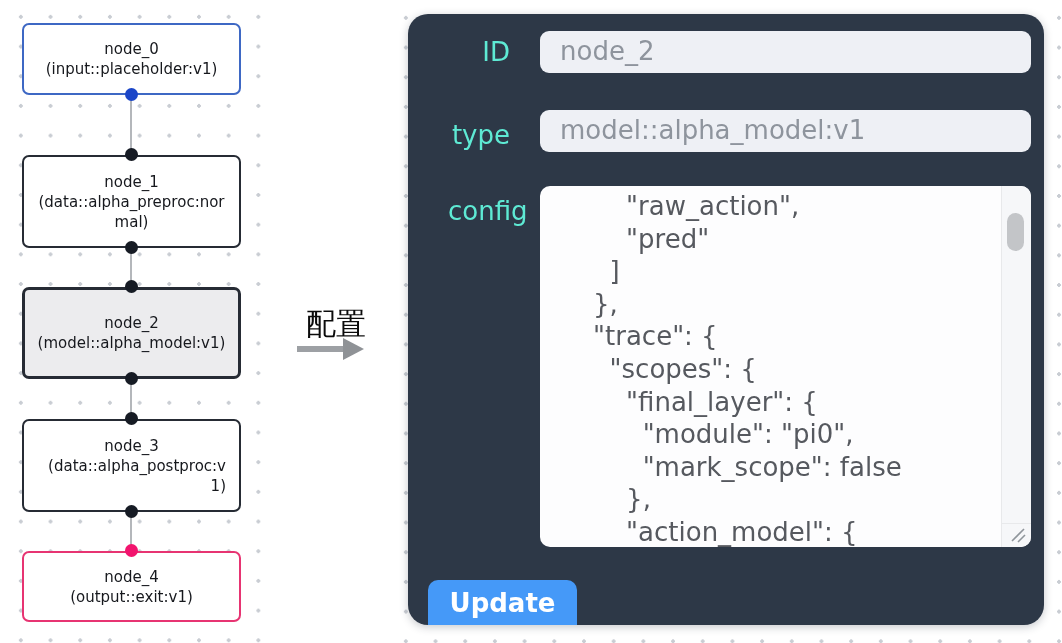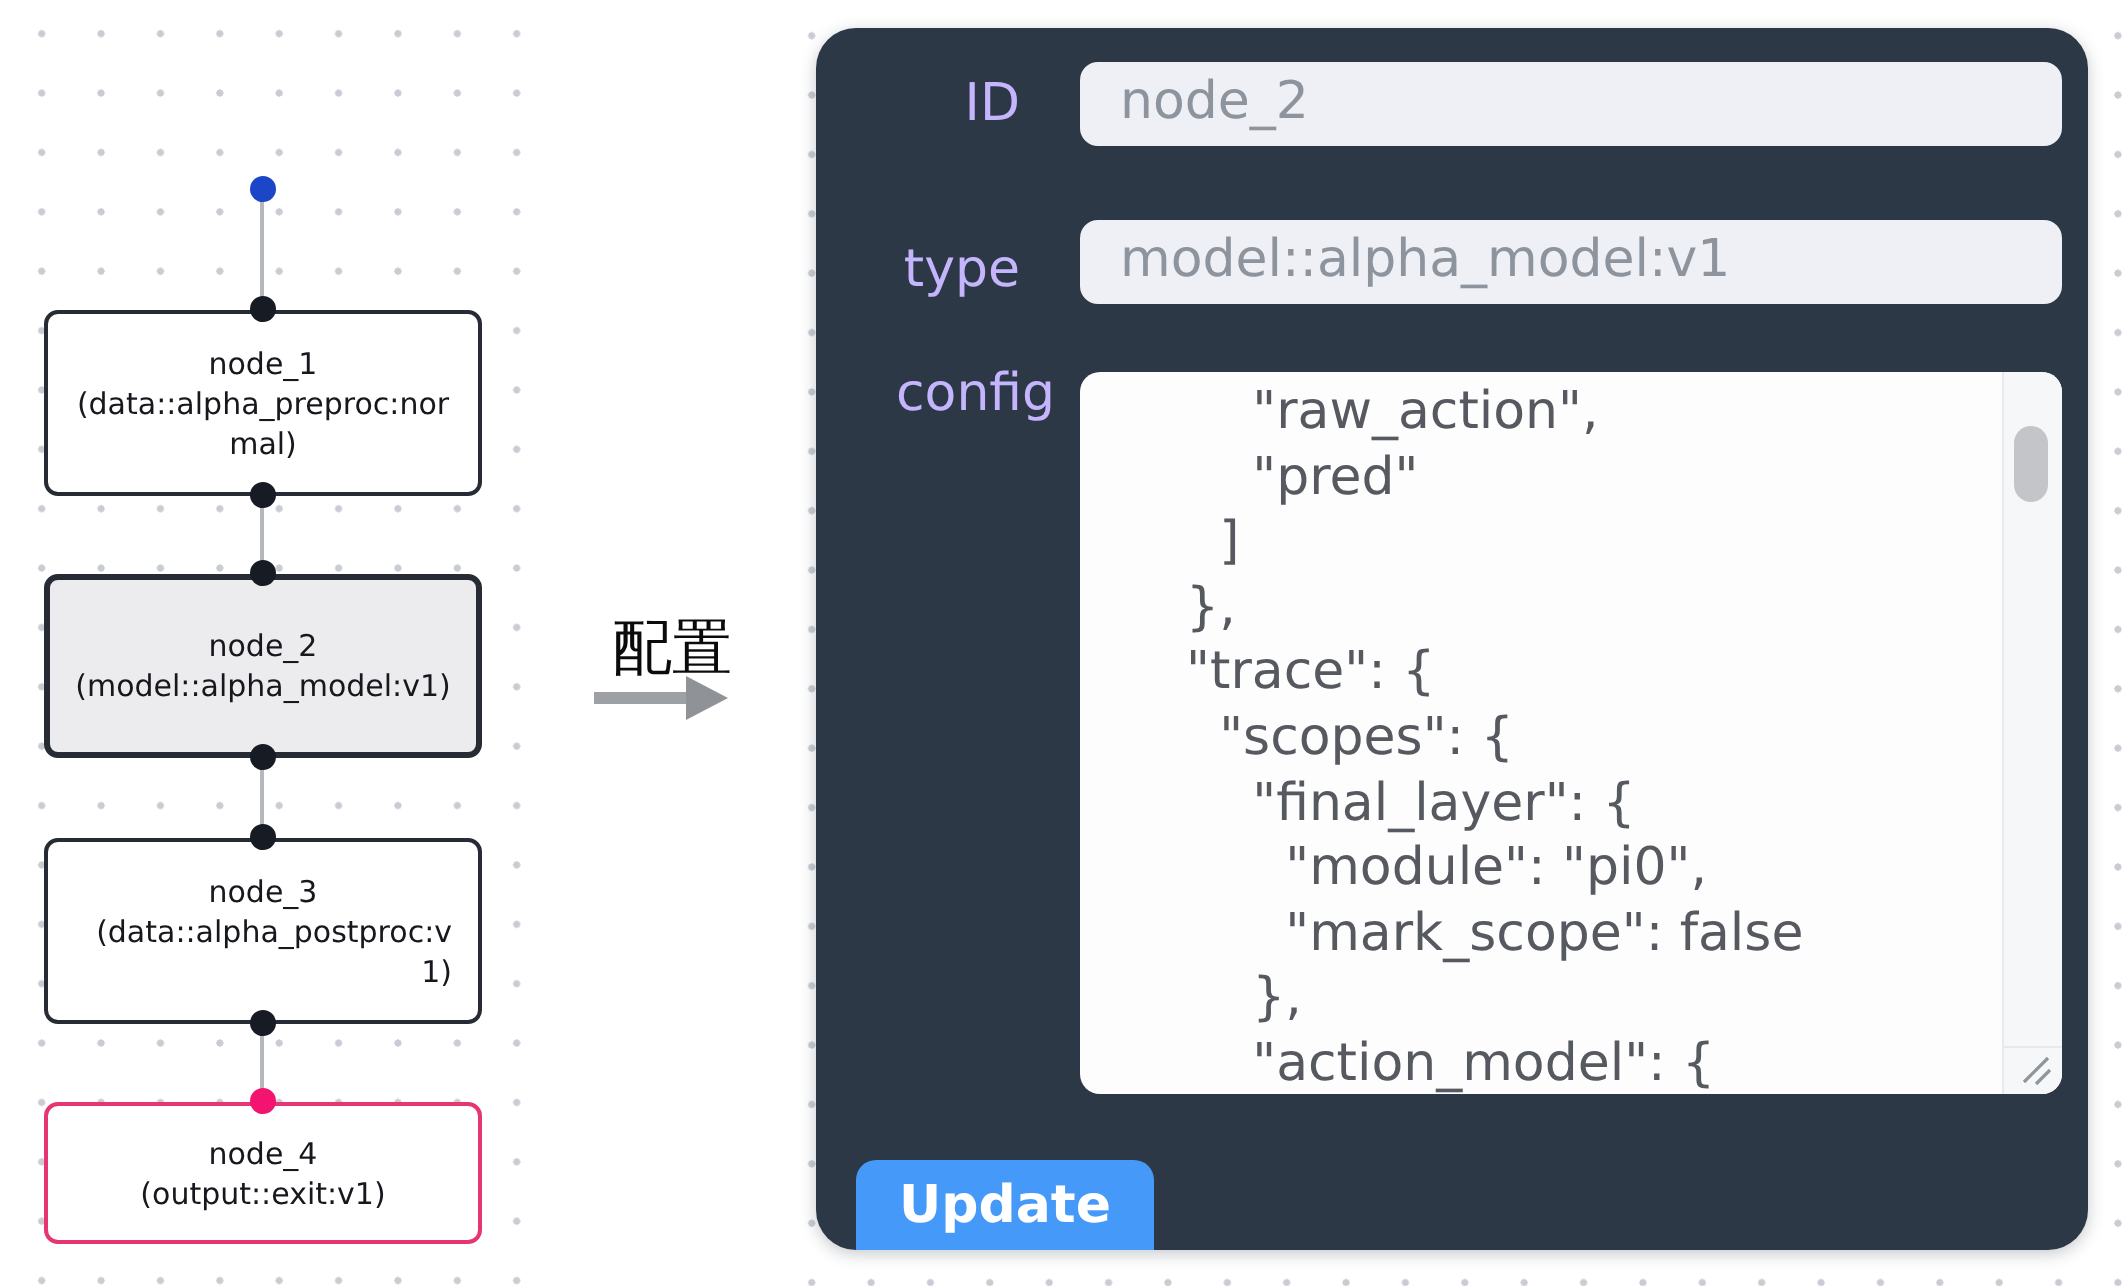--- a/index.html
+++ b/index.html
@@ -36,24 +36,24 @@
   
   .trans-label { position:absolute; left:294px; top:304px; width:72px; text-align:right;
                  font-size:30px; color:#0b0b0b; }
   .trans-arrow { position:absolute; left:294px; top:336px; }
 
   
   .panel { position:absolute; left:408px; top:14px; width:636px; height:611px;
            background:#2d3847; border-radius:20px; overflow:hidden;
            box-shadow:0 2px 8px rgba(30,40,55,.25); }
   .field-label { position:absolute; left:0; width:102px; text-align:right;
-                 font-size:26px; color:#c4b5fd; }
+                 font-size:26px; color:#5eead4; }
   .lbl-id   { top:17px; height:42px; line-height:42px; }
   .lbl-type { top:100px; height:42px; line-height:42px;text-align:right; }
-  .lbl-config { top:166px; height:34px; line-height:34px;padding-left:40px; }
+  .lbl-config { top:180px; height:34px; line-height:34px;padding-left:40px; }
   .field-input { position:absolute; left:132px; width:491px; height:42px;
                  background:#eef0f5; border:none; border-radius:9px;
                  font-size:26px; color:#8e949d; padding:0 0 2px 20px; outline:none;
                  font-family:"DejaVu Sans","Liberation Sans",sans-serif; }
   .inp-id   { top:17px; }
   .inp-type { top:96px; }
 
   .config-box { position:absolute; left:132px; top:172px; width:491px; height:361px;
                 background:#fdfdfe; border-radius:10px; overflow:hidden; }
   .cfg-content { position:absolute; left:0; top:4px; right:31px; padding-left:20px;
@@ -78,20 +78,24 @@
 <div class="stage">
 
   <div class="dots dots-left"></div>
   <div class="dots dots-right"></div>
 
   <div class="edge" style="top:95px;height:60px;"></div>
   <div class="edge" style="top:248px;height:39px;"></div>
   <div class="edge" style="top:379px;height:40px;"></div>
   <div class="edge" style="top:512px;height:39px;"></div>
 
+  <div class="node n0">
+    <div class="title">node_0</div>
+    <div class="sub">(input::placeholder:v1)</div>
+  </div>
   <div class="node n1">
     <div class="title">node_1</div>
     <div class="sub">(data::alpha_preproc:normal)</div>
   </div>
   <div class="node n2">
     <div class="title">node_2</div>
     <div class="sub">(model::alpha_model:v1)</div>
   </div>
   <div class="node n3">
     <div class="title">node_3</div>

